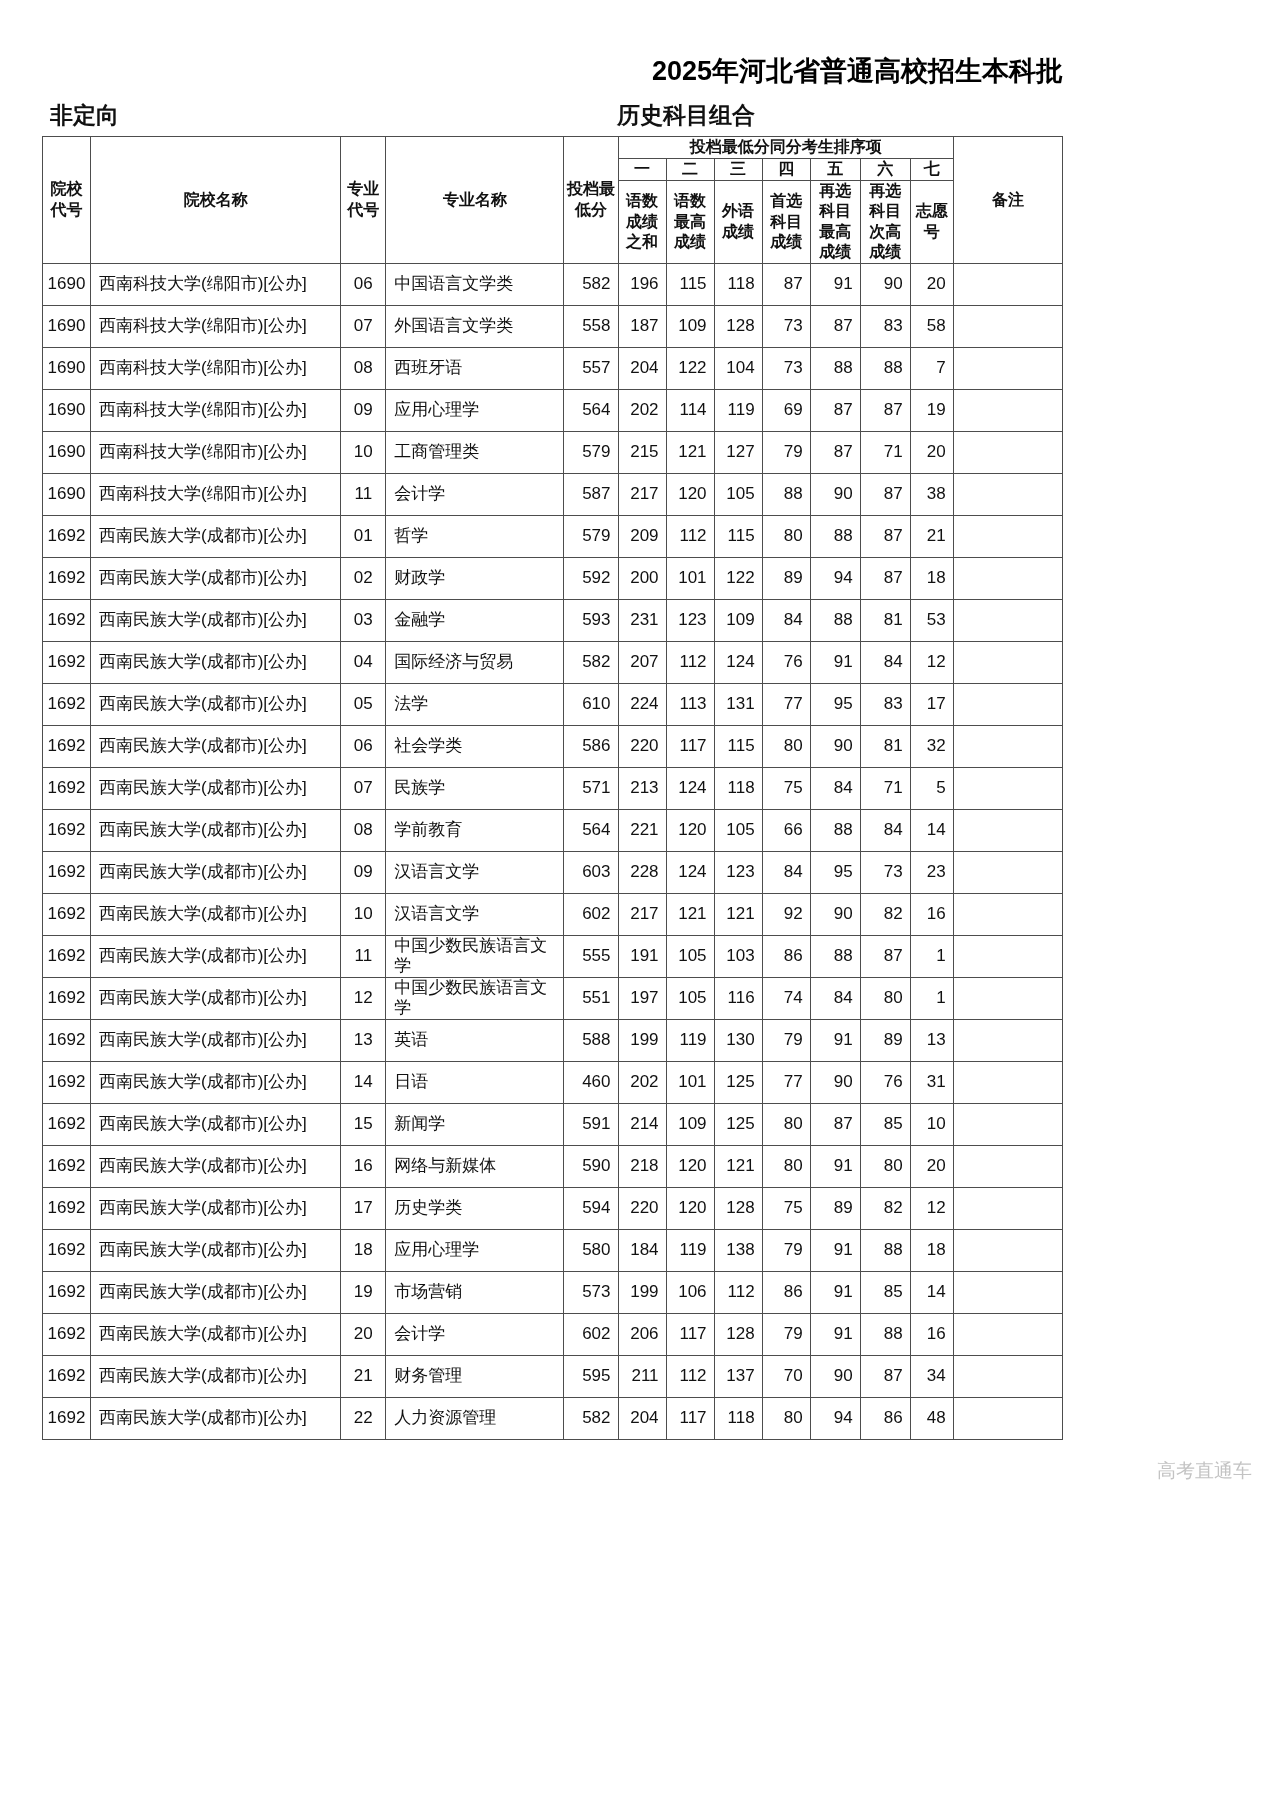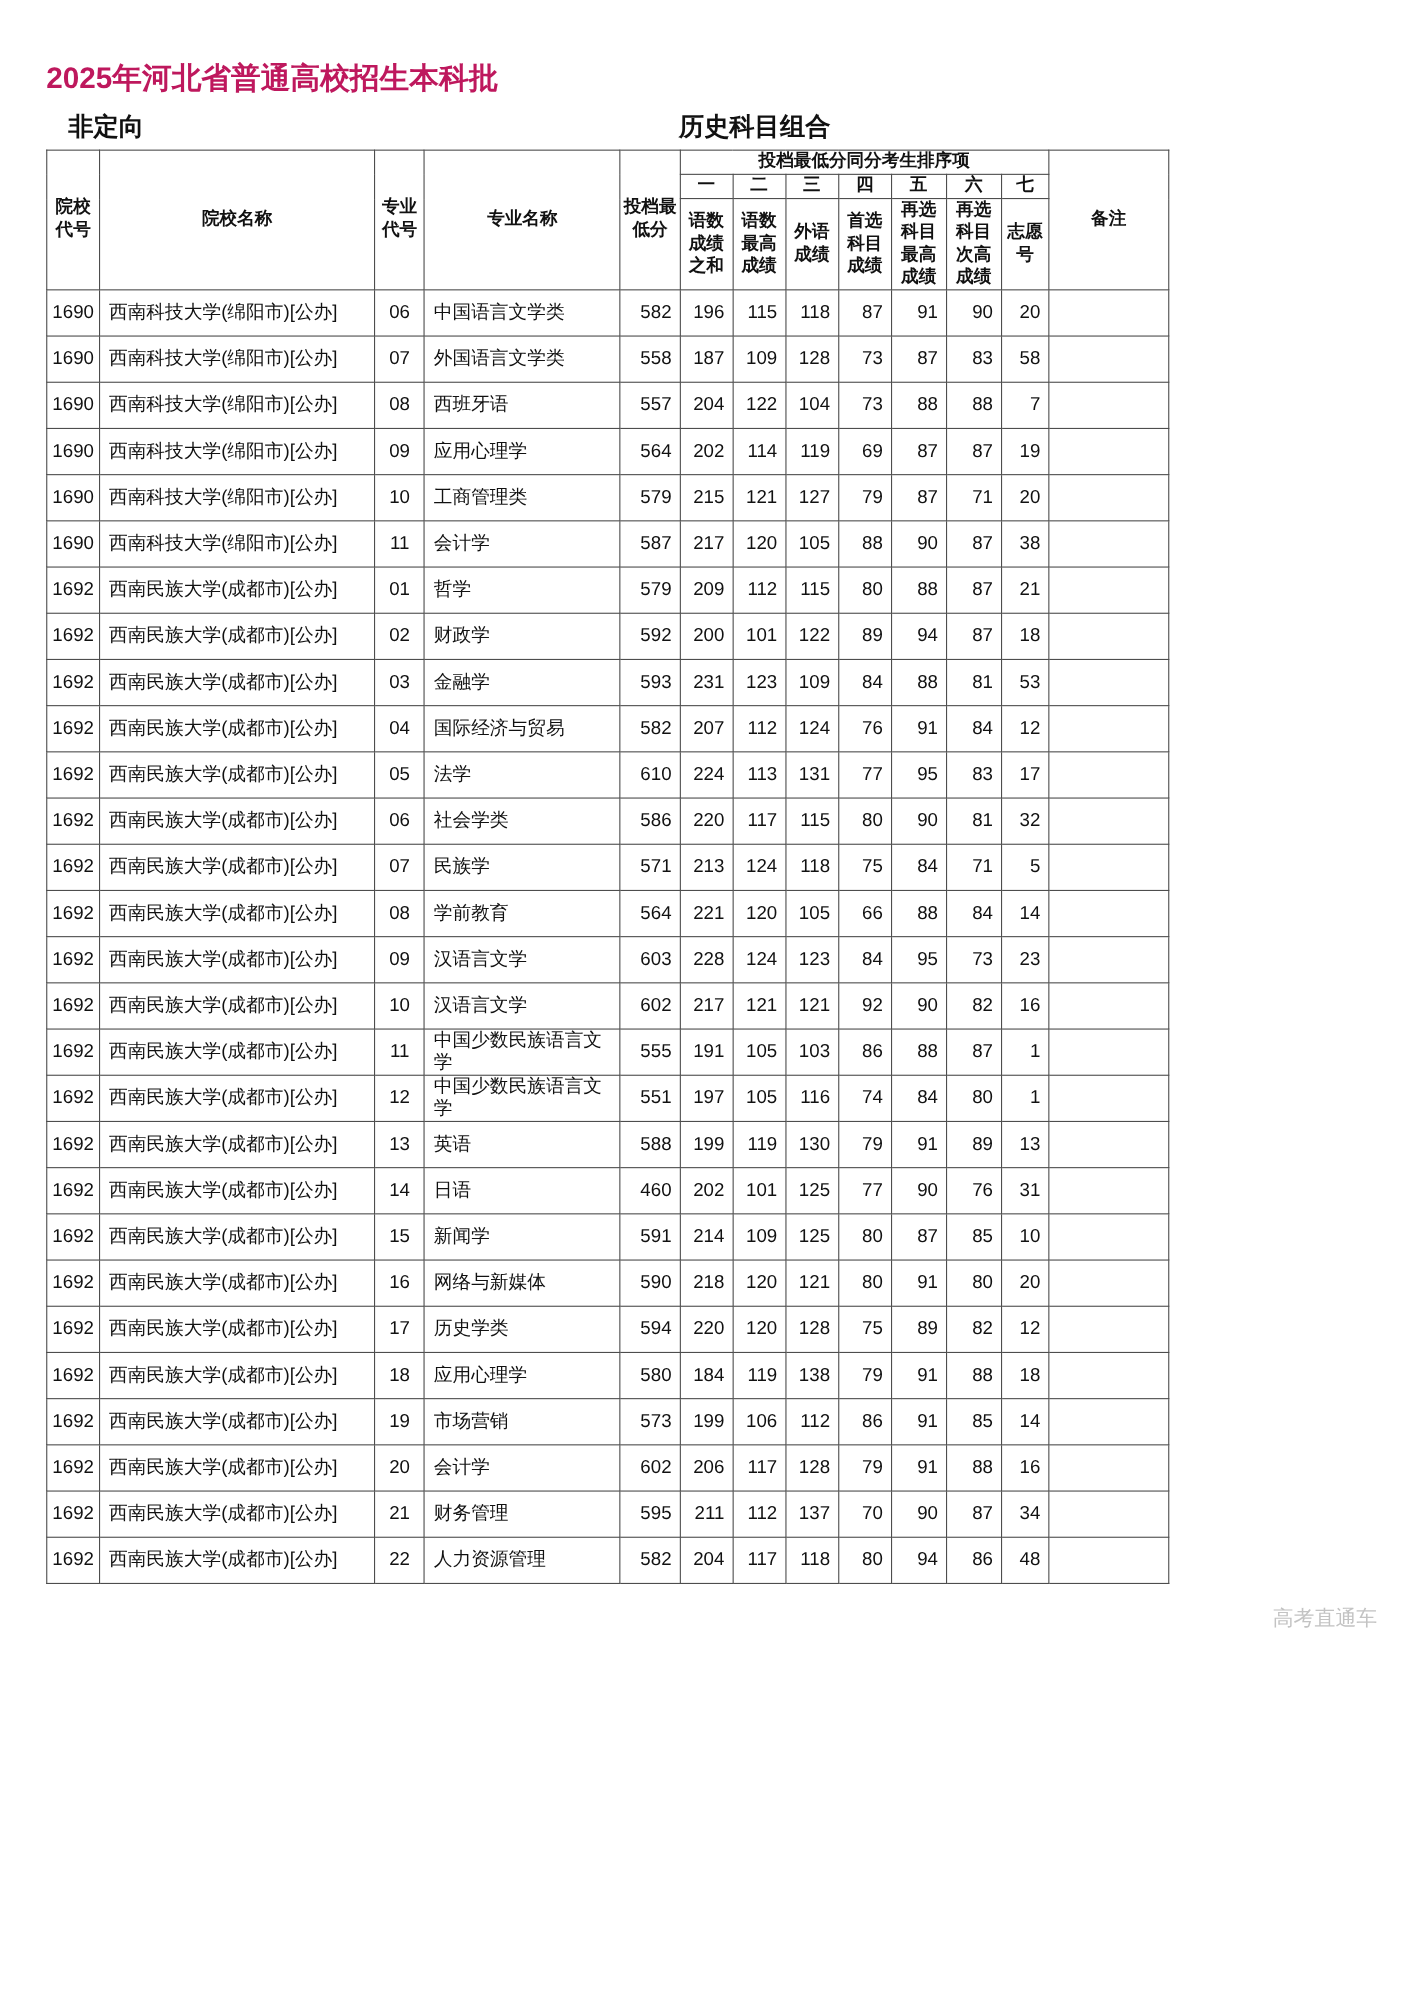--- a/index.html
+++ b/index.html
@@ -4,24 +4,24 @@
 <style>
   * { margin:0; padding:0; box-sizing:border-box; }
   html,body { background:#ffffff; }
   body {
     width:1280px; height:1810px; position:relative;
     font-family:"Liberation Sans","DejaVu Sans",sans-serif;
     color:#000;
   }
   .page { position:absolute; left:42px; top:0; width:1021px; }
 
-  .title-block { margin-top:52px; text-align:left; font-weight:bold; font-size:27px; line-height:38px; color:#be185d; }
+  .title-block { margin-top:52px; text-align:right; font-weight:bold; font-size:27px; line-height:38px; color:#000000; }
 
   .subheader { position:relative; margin-top:10px; height:32px; font-size:23px; font-weight:bold; color:#111; }
-  .subheader .left-label { position:absolute; left:20px; top:0; }
+  .subheader .left-label { position:absolute; left:8px; top:0; }
   .subheader .right-label { position:absolute; left:575px; top:0; }
 
   table.tbl { border-collapse:collapse; table-layout:fixed; width:1021px; margin-top:4px; }
   .tbl th, .tbl td { border:1px solid #4d4d4d; vertical-align:middle; overflow:hidden; word-break:break-all; }
   .tbl thead th { font-weight:bold; text-align:center; font-size:16px; line-height:1.28; padding:0 2px; color:#111; }
   .th-group { height:22px; font-size:16px; }
   .th-num { height:22px; font-size:16px; }
   .th-label { height:78px; font-size:15px; padding:0 3px; }
   .th-minscore { padding:0 4px; }
 

